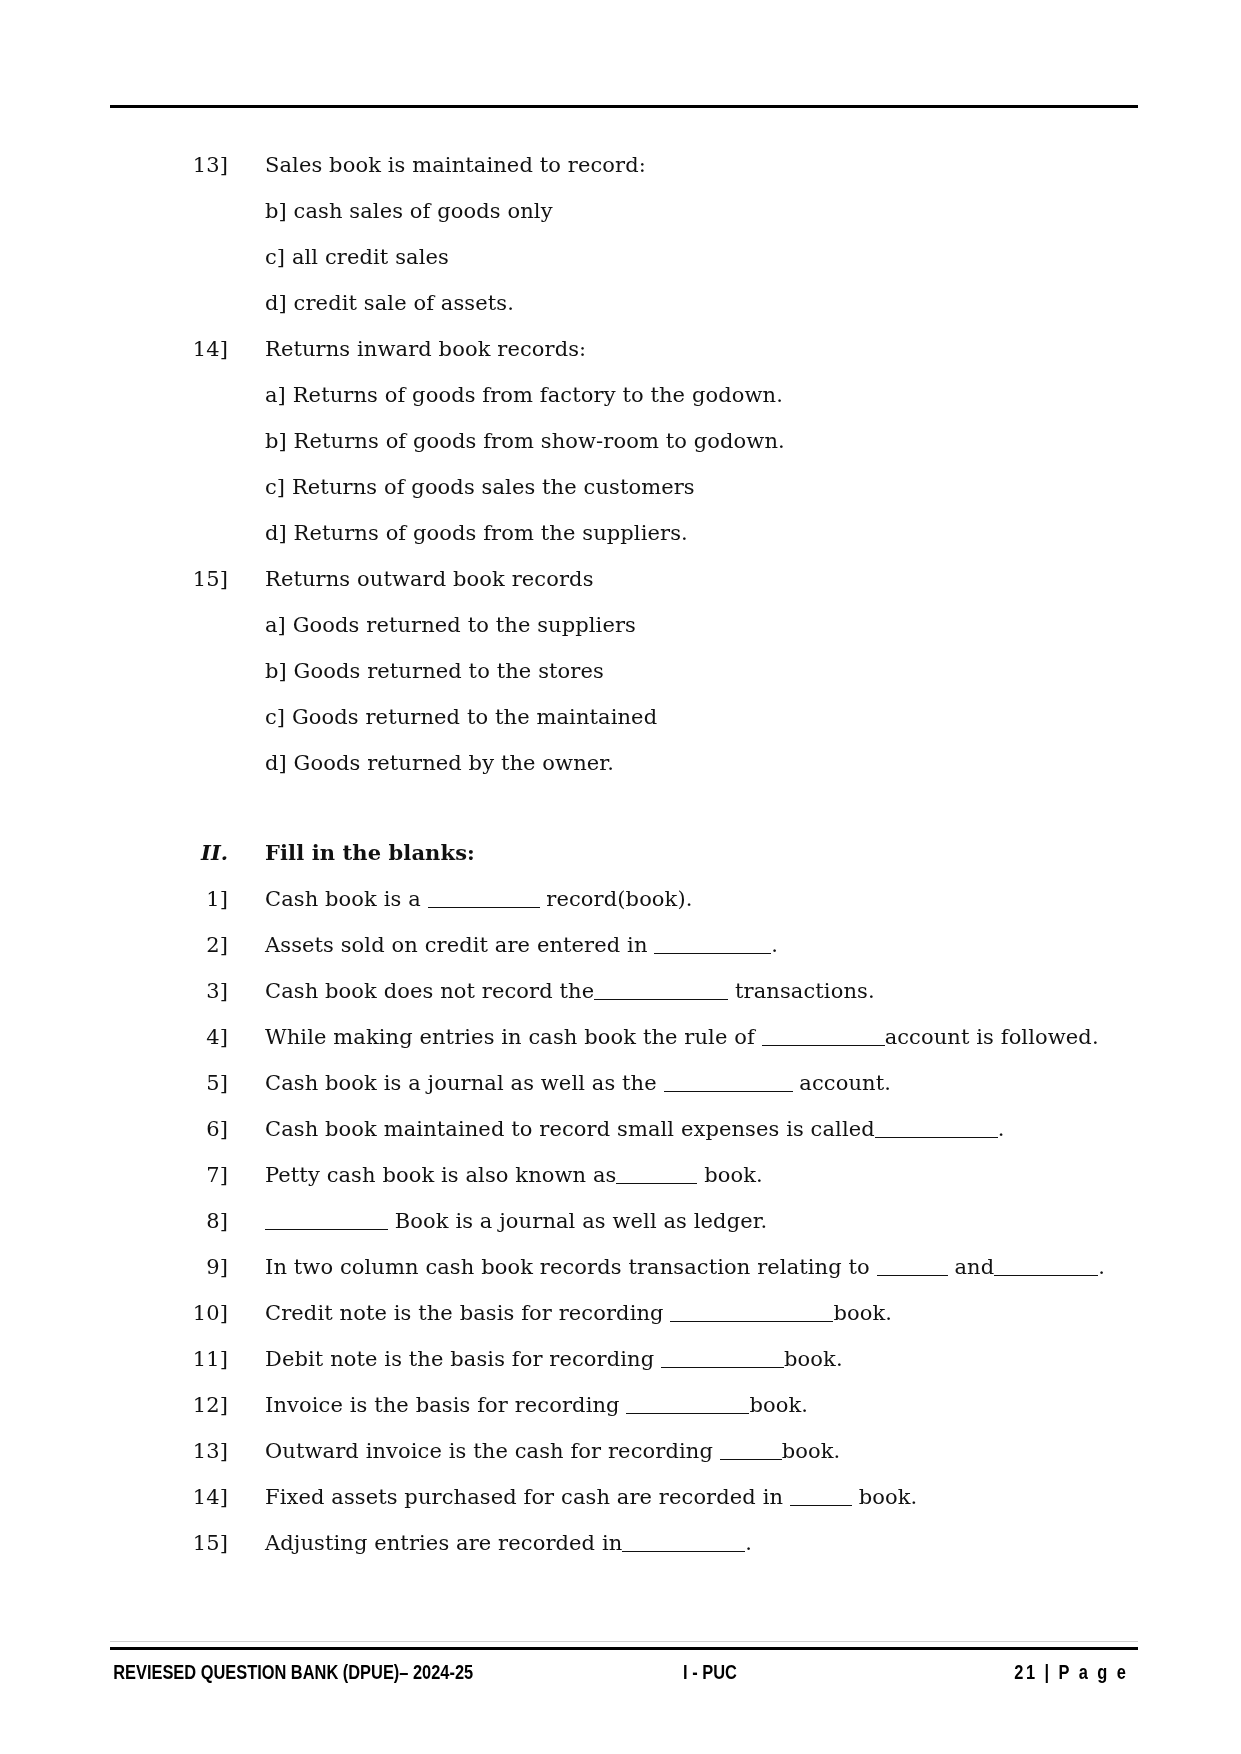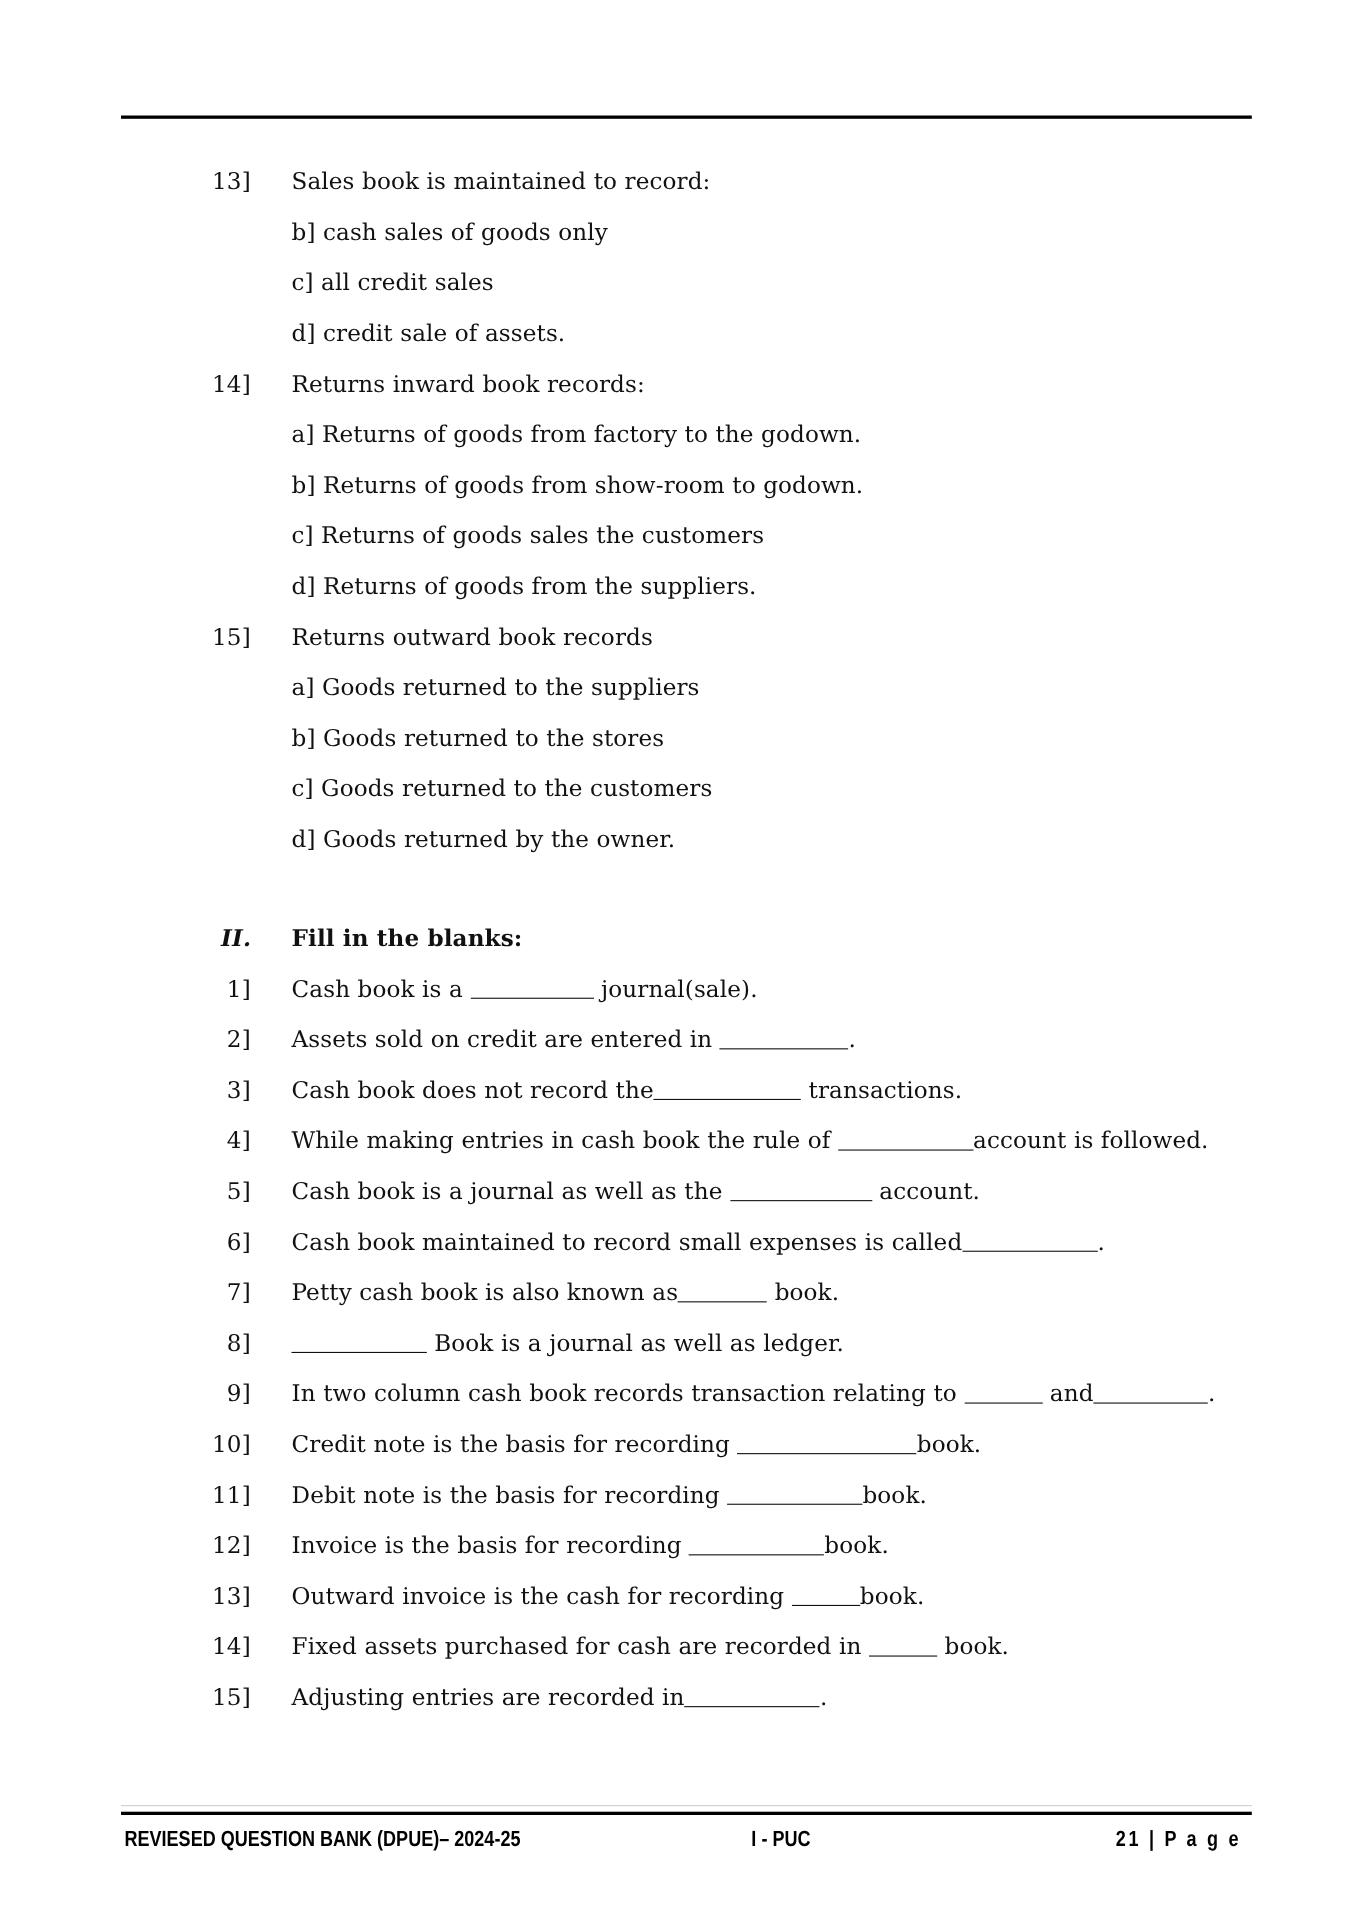--- a/index.html
+++ b/index.html
@@ -91,35 +91,35 @@
         <span class="num">15]</span>
         <span class="text">Returns outward book records</span>
       </div>
       <div class="row">
         <span class="opt">a] Goods returned to the suppliers</span>
       </div>
       <div class="row">
         <span class="opt">b] Goods returned to the stores</span>
       </div>
       <div class="row">
-        <span class="opt">c] Goods returned to the customers</span>
+        <span class="opt">c] Goods returned to the maintained</span>
       </div>
       <div class="row">
         <span class="opt">d] Goods returned by the owner.</span>
       </div>
     </div>
   <div class="section-gap"></div>
   <div class="row section-row">
     <span class="num">II.</span>
     <span class="text">Fill in the blanks:</span>
   </div>
   <div id="fib-container">
       <div class="row">
         <span class="num">1]</span>
-        <span class="text"><span>Cash book is a </span><span class="blank" style="width: 112px;"></span><span> journal(sale).</span></span>
+        <span class="text"><span>Cash book is a </span><span class="blank" style="width: 112px;"></span><span> record(book).</span></span>
       </div>
       <div class="row">
         <span class="num">2]</span>
         <span class="text"><span>Assets sold on credit are entered in </span><span class="blank" style="width: 117px;"></span><span>.</span></span>
       </div>
       <div class="row">
         <span class="num">3]</span>
         <span class="text"><span>Cash book does not record the</span><span class="blank" style="width: 134px;"></span><span> transactions.</span></span>
       </div>
       <div class="row">

